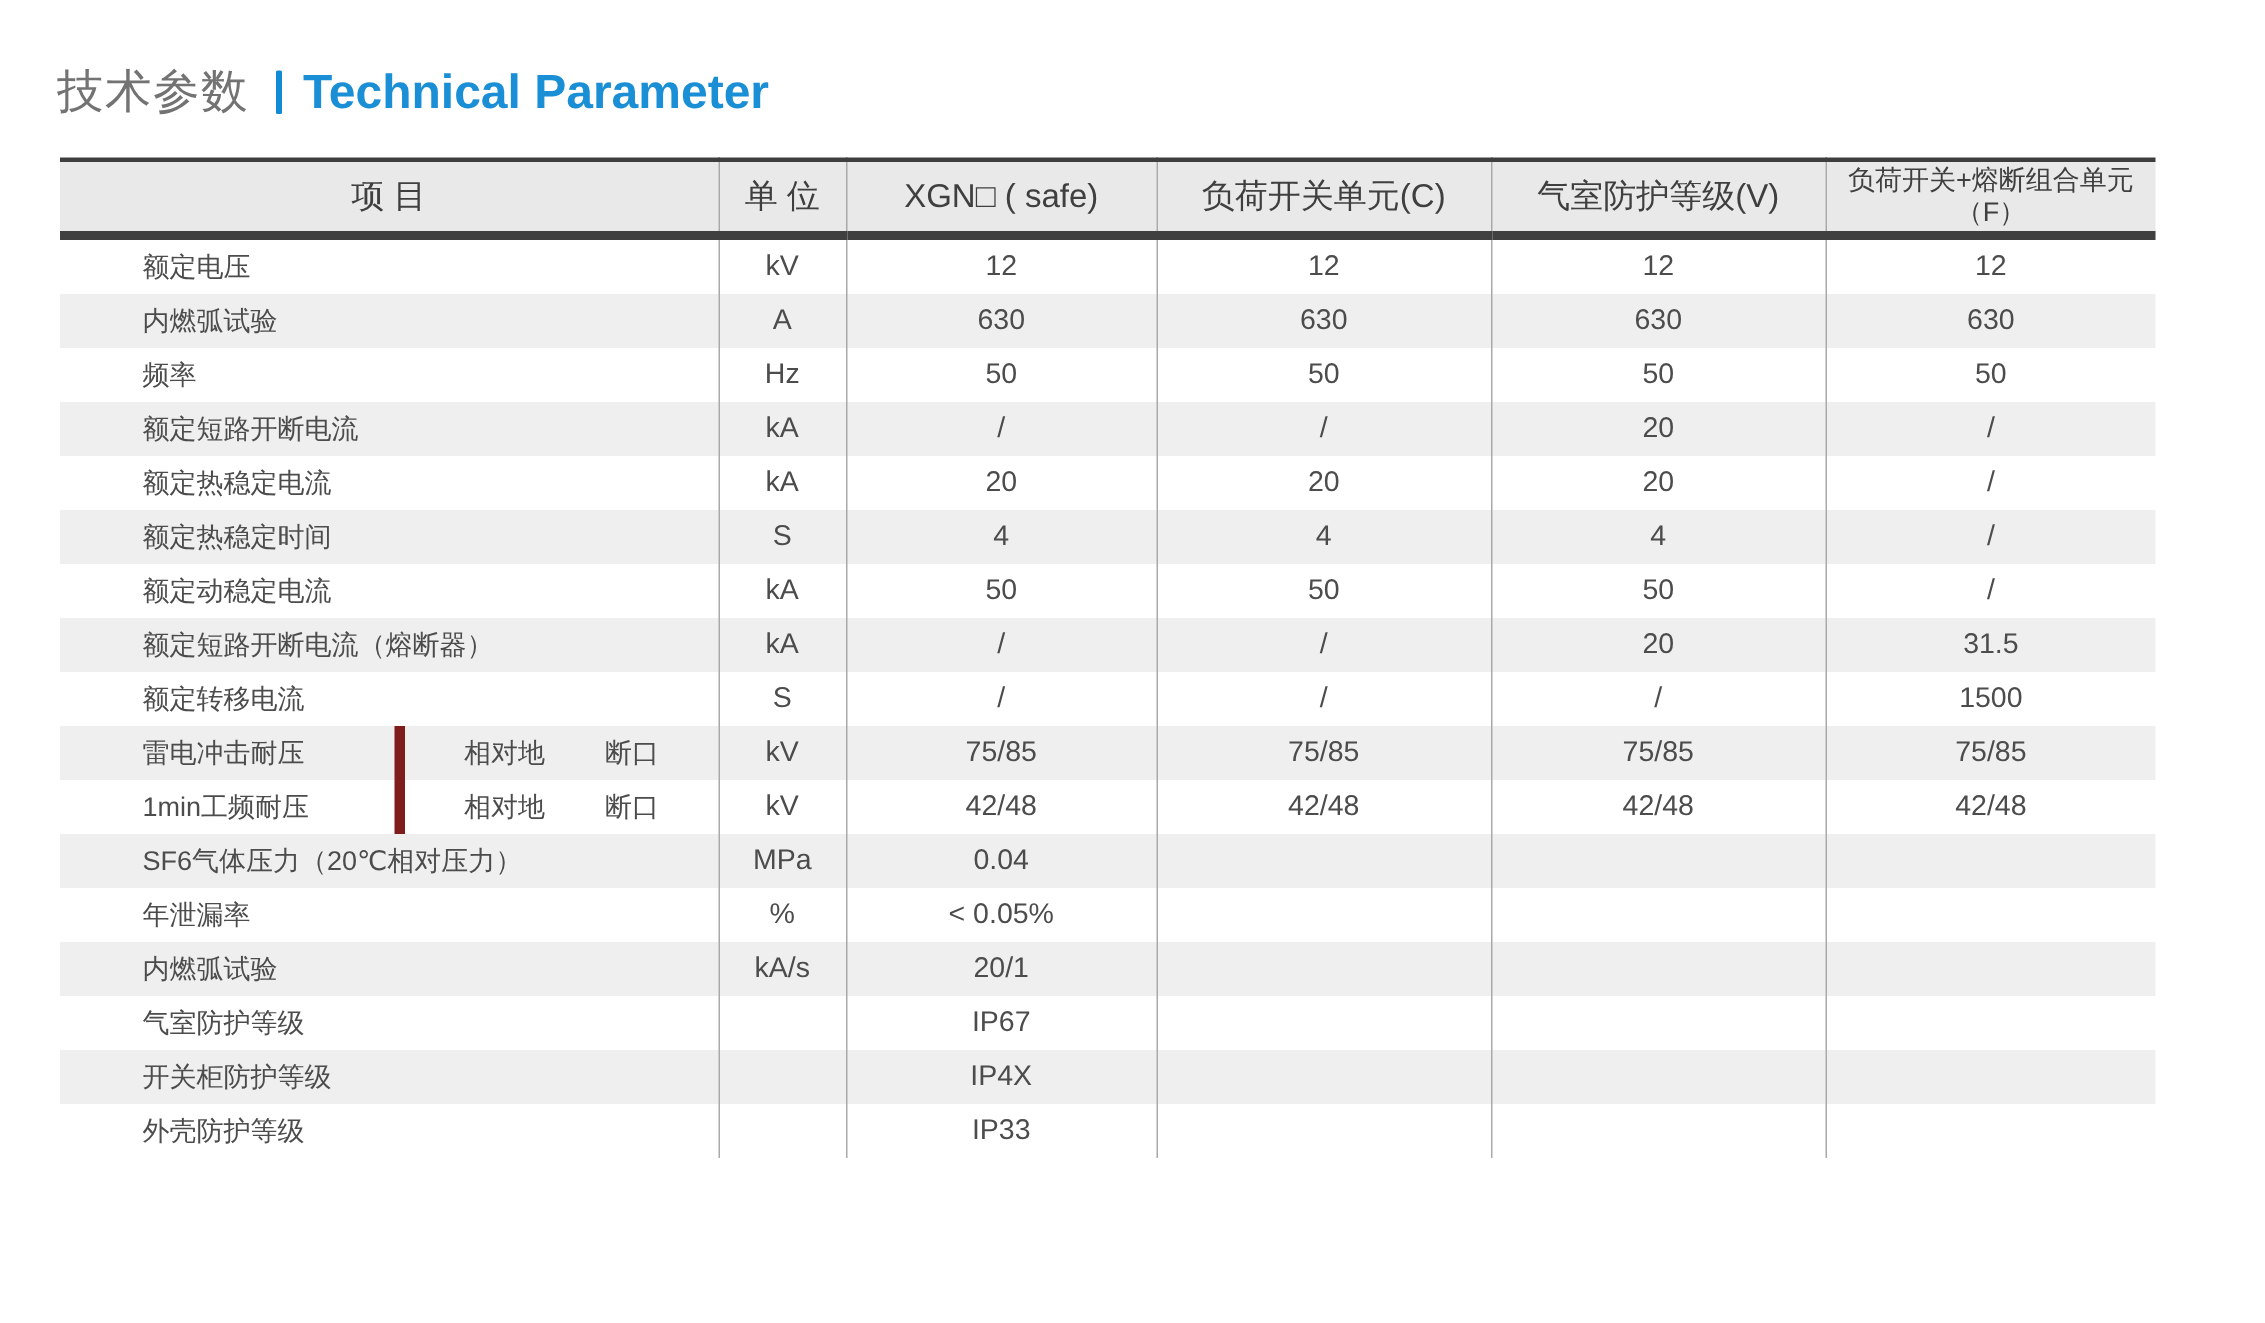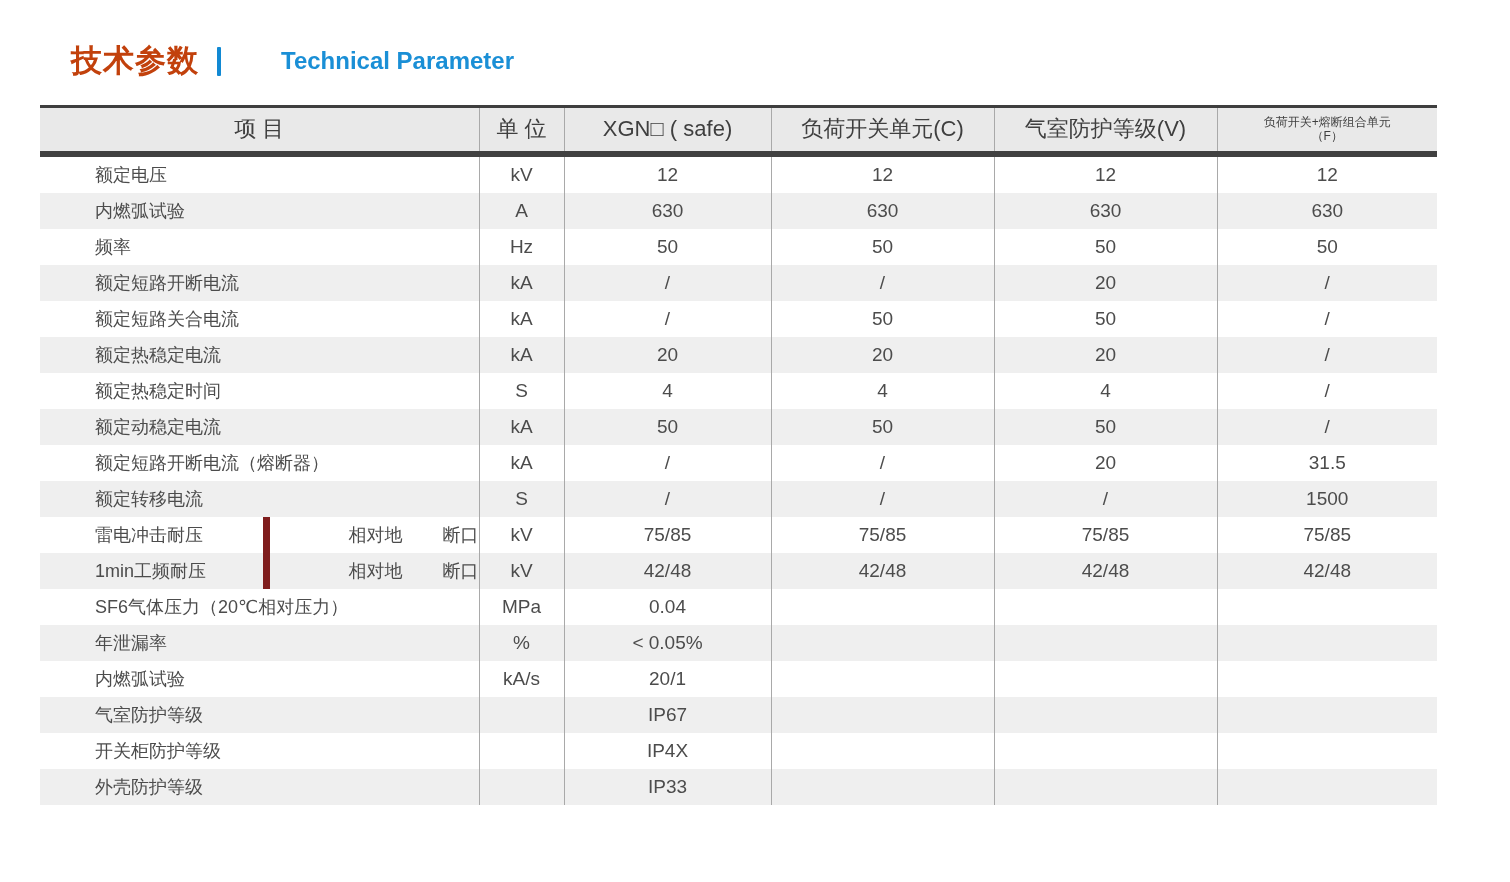--- a/index.html
+++ b/index.html
@@ -12,29 +12,29 @@
     position: relative;
   }
   .page { position: absolute; inset: 0; background: #fff; }
 
   
   .title-block {
     position: absolute; left: 38px; top: 40px;
     display: flex; align-items: center;
   }
   .title-cn {
-    font-size: 31px; font-weight: bold;
-    color: #c2410c; letter-spacing: 1px; margin-left: 33px;
+    font-size: 31px; font-weight: normal;
+    color: #737373; letter-spacing: 1px;
   }
   .title-divider {
     width: 4px; height: 29px; background: #1189d3;
     margin: 0 14px 0 18px; border-radius: 1px;
   }
   .title-en {
-    font-size: 24px; font-weight: 600; color: #1a8fd6; margin-left: 46px;
+    font-size: 32px; font-weight: 600; color: #1a8fd6;
   }
 
   
   .param-table-wrap { position: absolute; left: 40px; top: 105px; }
   table.param-table {
     width: 1397px;
     border-collapse: collapse;
     table-layout: fixed;
     border-top: 3px solid #3e3e3e;
   }
@@ -42,21 +42,21 @@
     height: 47px;
     background: #e9e9e9;
     border-bottom: 6px solid #404040;
     font-weight: normal;
     font-size: 22px;
     color: #3f3f3f;
     text-align: center;
     vertical-align: middle;
   }
   thead th.small-head {
-    font-size: 12px;
+    font-size: 18px;
     line-height: 1.18;
     padding: 2px 4px;
   }
   thead th + th, tbody td + td { border-left: 1px solid #a9a9a9; }
 
   tbody td {
     height: 36px;
     font-size: 19px;
     vertical-align: middle;
     text-align: center;
@@ -74,21 +74,21 @@
   }
   .item-split { display: flex; align-items: stretch; height: 36px; }
   .item-split .item-label {
     width: 230px;
     display: flex; align-items: center;
     padding-left: 55px;
     border-right: 7px solid #7f1d1d;
   }
   .item-split .item-sub {
     flex: 1;
-    display: flex; align-items: center; justify-content: flex-end;
+    display: flex; align-items: center; justify-content: center;
     gap: 40px;
   }
 </style>
 </head>
 <body>
 
 <div class="page">
 
   <div class="title-block">
     <span class="title-cn">技术参数</span>
@@ -155,30 +155,20 @@
               <div class="item-plain">额定短路开断电流</div>
             </td>
             <td>kA</td>
             <td>/</td>
             <td>/</td>
             <td>20</td>
             <td>/</td>
           </tr>
           <tr>
             <td class="item-cell">
-              <div class="item-plain">额定短路关合电流</div>
-            </td>
-            <td>kA</td>
-            <td>/</td>
-            <td>50</td>
-            <td>50</td>
-            <td>/</td>
-          </tr>
-          <tr>
-            <td class="item-cell">
               <div class="item-plain">额定热稳定电流</div>
             </td>
             <td>kA</td>
             <td>20</td>
             <td>20</td>
             <td>20</td>
             <td>/</td>
           </tr>
           <tr>
             <td class="item-cell">

